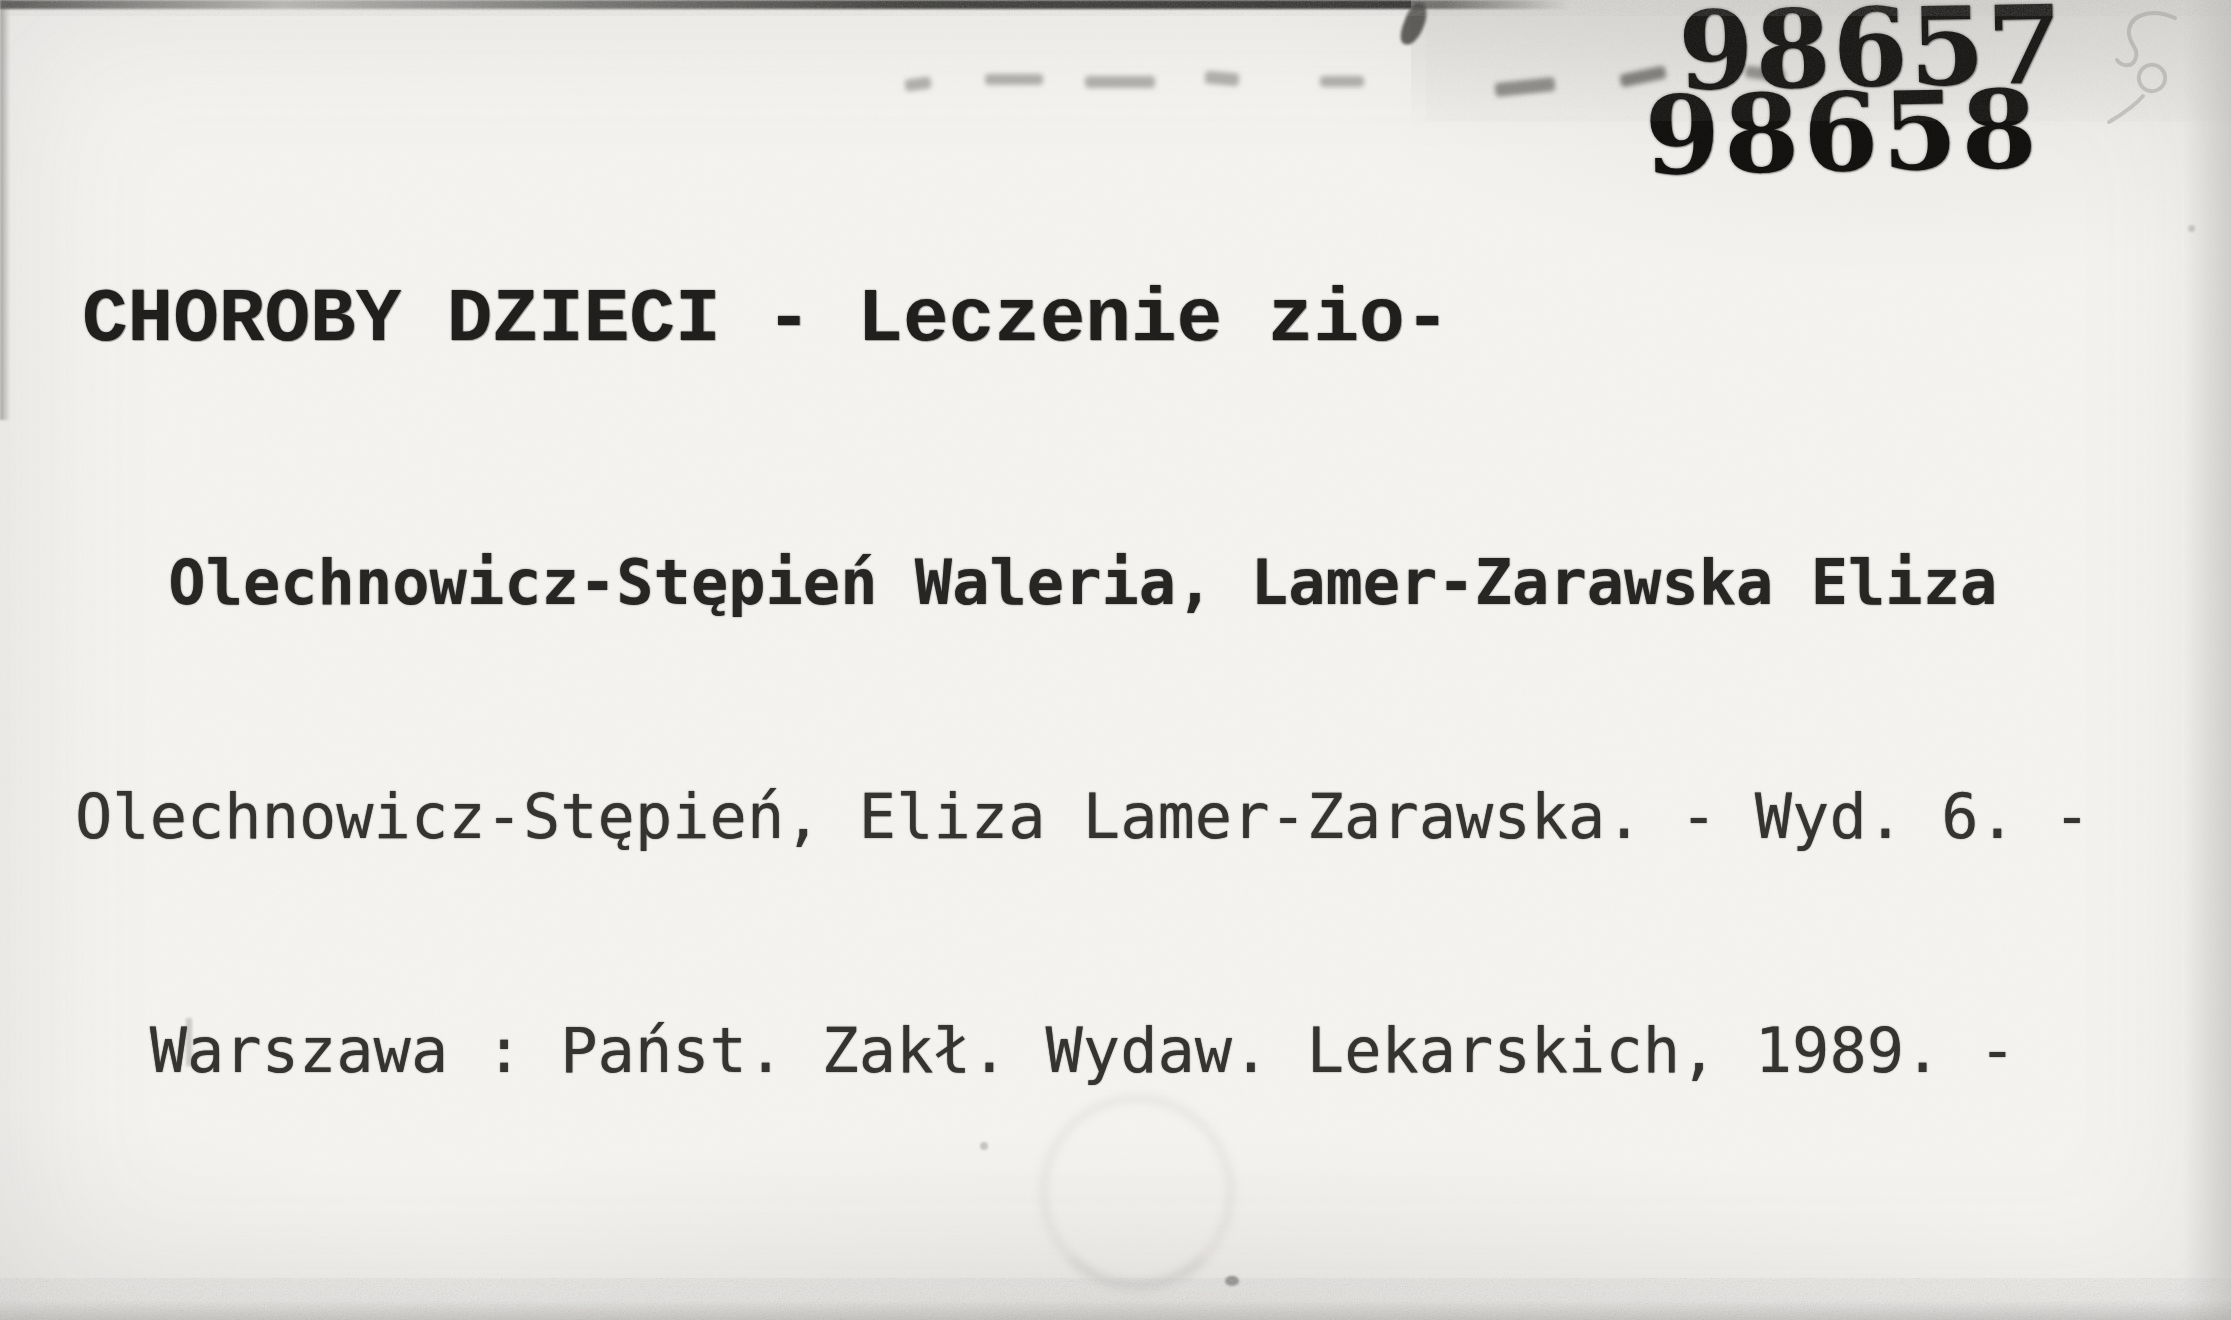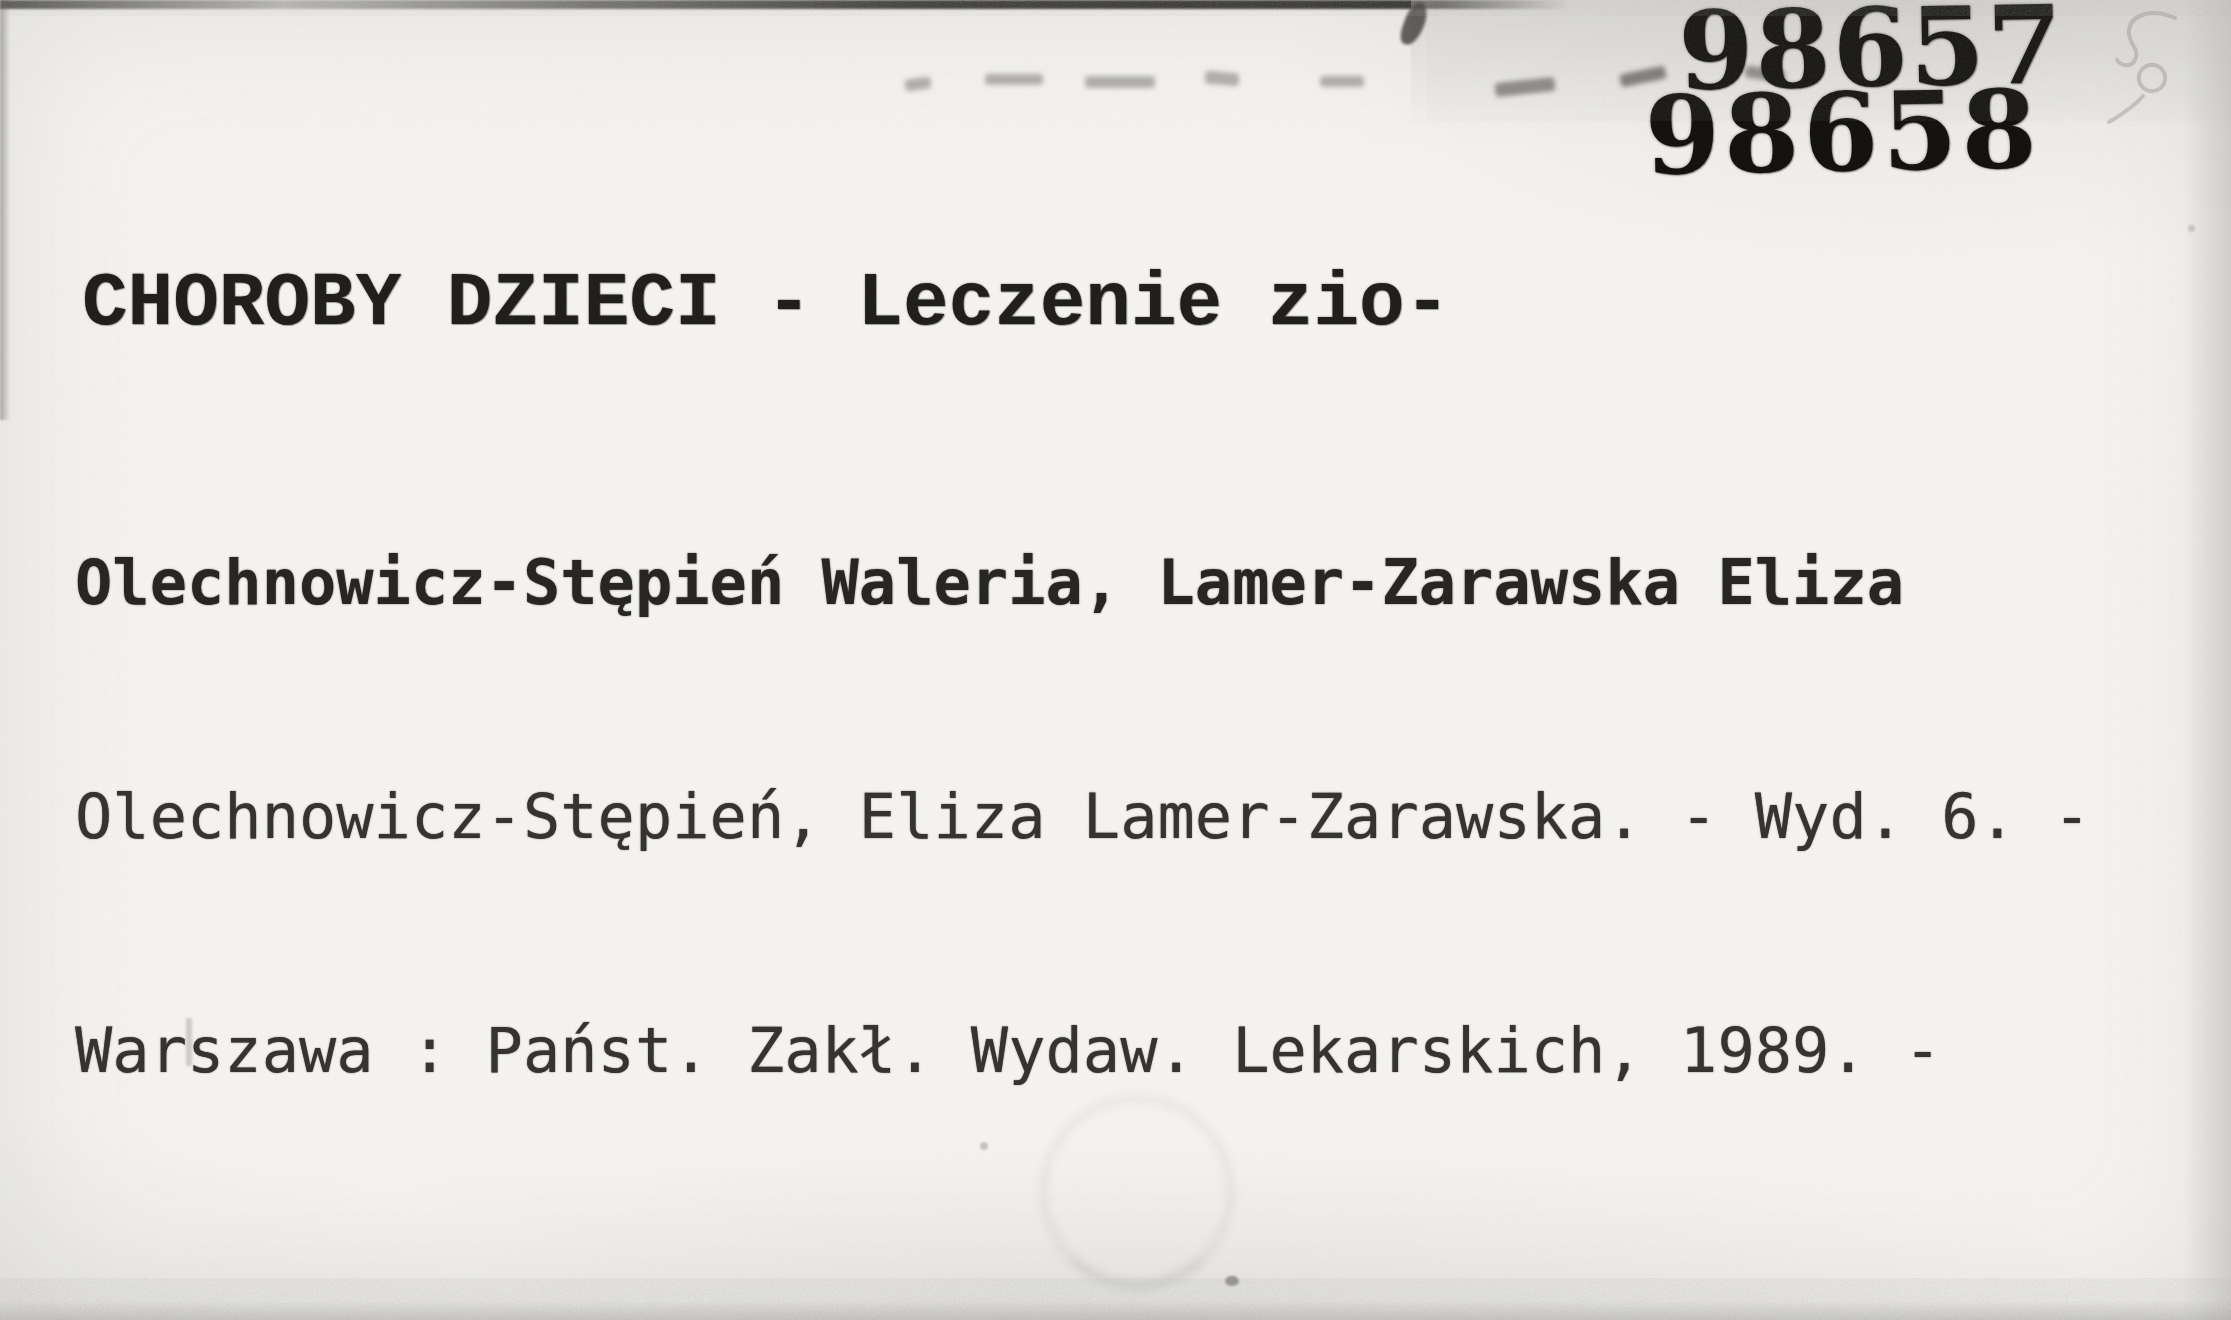--- a/index.html
+++ b/index.html
@@ -43,21 +43,21 @@
     position: absolute; left: 0; bottom: 0; width: 100%; height: 20px;
     background: linear-gradient(to top, rgba(150,148,144,0.4), rgba(150,148,144,0));
   }
   .wash-topright {
     position: absolute; right: 0; top: 0; width: 820px; height: 130px;
     background: linear-gradient(to bottom, rgba(196,194,190,0.4), rgba(196,194,190,0));
   }
 
   
   .heading {
-    position: absolute; left: 82px; top: 124px;
+    position: absolute; left: 82px; top: 140px;
     font-family: "Liberation Mono", monospace;
     font-weight: bold;
     font-size: 76px; line-height: 72px;
     letter-spacing: 0px;
     color: #1c1b19;
     text-shadow: 0 0 2px rgba(25,24,22,0.55), 1px 1px 0 rgba(25,24,22,0.25);
     white-space: pre;
   }
 
   
@@ -76,21 +76,21 @@
 
   
   .desc {
     position: absolute; left: 75px; top: 388px;
     font-family: "DejaVu Sans Mono", monospace;
     font-size: 62px; line-height: 78px;
     color: #32302c;
     text-shadow: 0 0 1.5px rgba(45,43,40,0.75);
     white-space: pre;
   }
-  .desc .bline { white-space: pre; }
+  .desc .bline { white-space: pre; text-align: center; }
   .desc .strong {
     font-weight: bold;
     color: #242220;
     text-shadow: 0 0 2px rgba(30,28,26,0.6);
   }
 
   
   .ink-blot {
     position: absolute; left: 1404px; top: 2px; width: 20px; height: 44px;
     background: #3c3a37; border-radius: 50% 50% 60% 40%;

